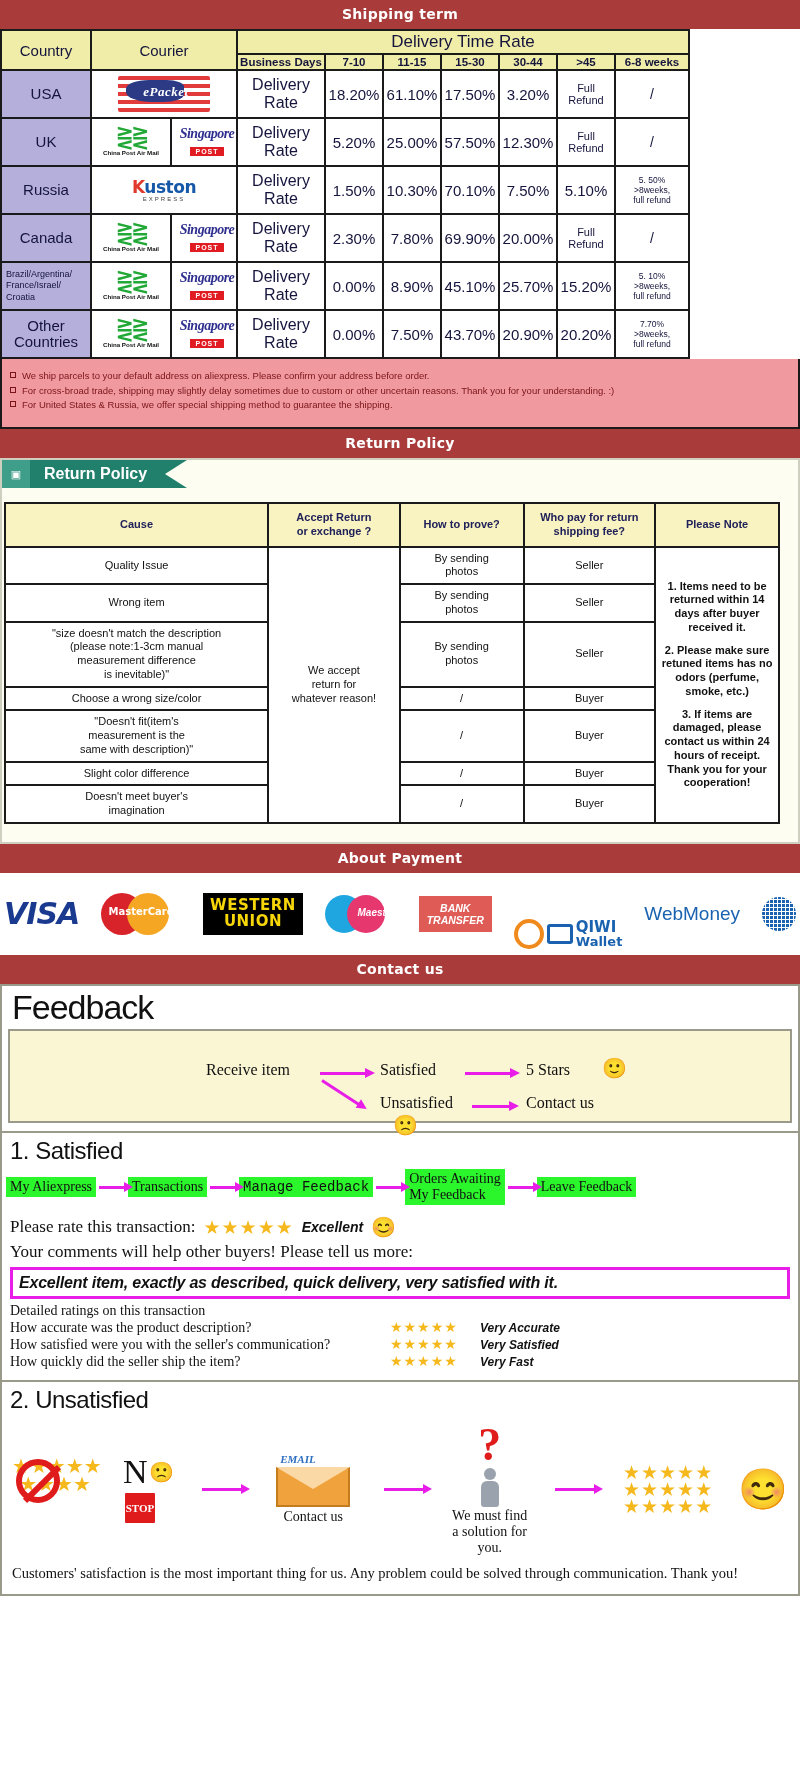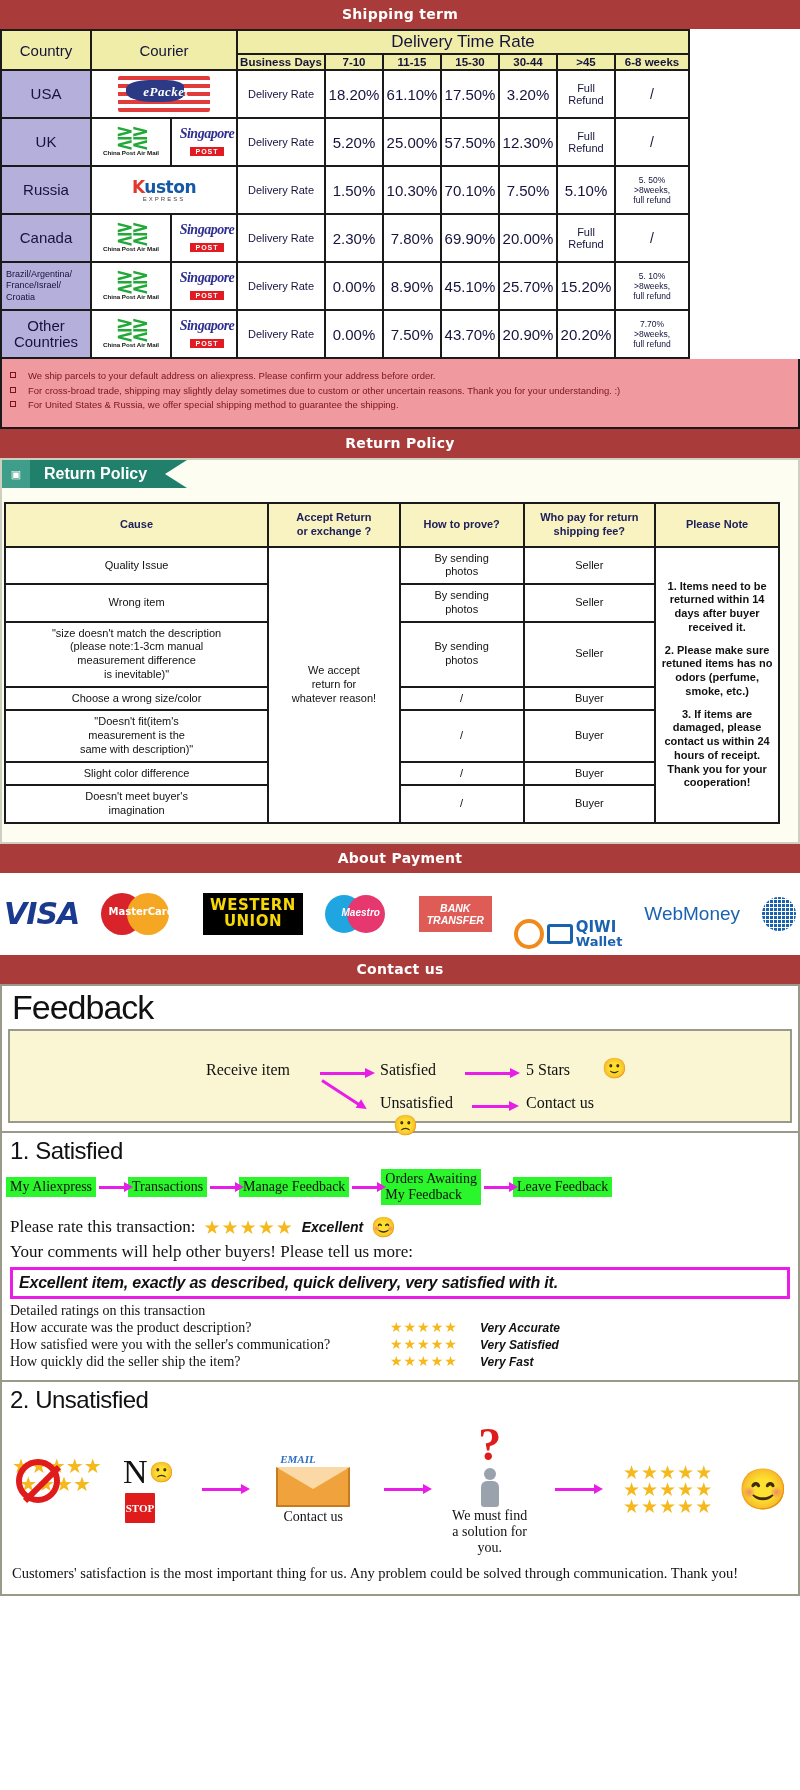--- a/index.html
+++ b/index.html
@@ -48,21 +48,21 @@
     font-size:15px;
     color:#1a1a3c;
     line-height:1.1;
   }
   td.country.small { font-size:9px; text-align:left; padding-left:4px; line-height:1.25; }
   td.courier { padding:2px 0; height:48px; }
   .courier-inner { display:flex; align-items:center; justify-content:center; height:100%; }
   .courier-cellsplit { display:flex; height:100%; }
   .courier-half { flex:1; display:flex; align-items:center; justify-content:center; border-right:2px solid #1a1a1a; }
   .courier-half:last-child { border-right:none; }
-  td.rate-label { font-size:11px; }
+  td.rate-label { font-size:16px; }
   td.rate-val { font-size:15px; }
   td.rate-val.small { font-size:11px; }
   td.tiny { font-size:8.5px; line-height:1.2;margin-top:8px; }
   td.slash { font-size:14px; color:#444; }
 
   
   .logo-epacket {
     width:92px; height:36px; position:relative; overflow:hidden;
     background:
       repeating-linear-gradient(180deg,#e23b3b 0 4px,#ffffff 4px 8px);
@@ -99,21 +99,21 @@
   }
   .logo-kuston .k em { color:#e03a2f; font-style:normal; }
   .logo-kuston .ex { font-size:6px; letter-spacing:2px; color:#444; display:block; }
 
   
   .pink-notes {
     background:#f09aa0; border:2px solid #1a1a1a; border-top:none;
     padding:10px 8px 14px 8px; font-size:9.5px; color:#7a1418;
     line-height:1.55; font-family:"Liberation Sans", sans-serif;
   }
-  .pink-notes .row { display:flex; align-items:flex-start; gap:12px; }
+  .pink-notes .row { display:flex; align-items:flex-start; gap:6px; }
   .sqbullet {
     display:inline-block; width:6px; height:6px; border:1px solid #7a1418;
     margin-top:3px; flex:none;
   }
 
   
   .rp-section { background:#fdfdf2; border:2px solid #cfcfc0; }
   .rp-tag { display:flex; align-items:stretch; height:28px; width:100%; }
   .rp-tag .icon {
     width:28px; background:#3e9e8a; color:#fff; display:flex;
@@ -172,21 +172,21 @@
   .pm-wu {
     background:#000; color:#f7d707; font-weight:bold; font-size:15px;
     line-height:1.05; text-align:center; padding:5px 7px;
     font-family:"DejaVu Sans", sans-serif; letter-spacing:.5px;
   }
   .pm-maestro { position:relative; width:72px; height:38px; }
   .pm-maestro .c1,.pm-maestro .c2 { position:absolute; top:0; width:38px; height:38px; border-radius:50%; }
   .pm-maestro .c1 { left:0; background:#1fa5e0; }
   .pm-maestro .c2 { left:22px; background:#e6376f; }
   .pm-maestro .t {
-    position:absolute; left:0; top:12px; width:72px; text-align:center;
+    position:absolute; left:16px; top:12px; width:72px; text-align:center;
     color:#fff; font-size:10px; font-weight:bold; font-style:italic; z-index:3;
   }
   .pm-bank {
     background:#de5b56; color:#fff; font-weight:bold; font-style:italic;
     font-size:10.5px; line-height:1.15; padding:6px 8px; text-align:center;
   }
   .pm-qiwi { display:flex; align-items:center; gap:3px;margin-top:40px; }
   .pm-qiwi .mark {
     width:30px; height:30px; border:4px solid #f08a1d; border-radius:50%;
   }
@@ -651,21 +651,21 @@
     </div>
 
     <div class="sep"></div>
     <div class="sec-h">1. Satisfied</div>
 
     <div class="green-flow" id="green-flow">
         <span class="gbox" style="white-space: pre-line;">My Aliexpress</span>
         <span class="garrow"></span>
         <span class="gbox" style="white-space: pre-line;">Transactions</span>
         <span class="garrow"></span>
-        <span class="gbox" style="white-space: pre-line;">Manage Feedback</span>
+        <span class="gbox" style="white-space: pre-line; font-family: Liberation Mono, monospace;">Manage Feedback</span>
         <span class="garrow"></span>
         <span class="gbox" style="white-space: pre-line;">Orders Awaiting
 My Feedback</span>
         <span class="garrow"></span>
         <span class="gbox" style="white-space: pre-line;">Leave Feedback</span>
       </div>
 
     <div class="rate-line">
       <span>Please rate this transaction:</span>
       <span class="stars">★★★★★</span>

